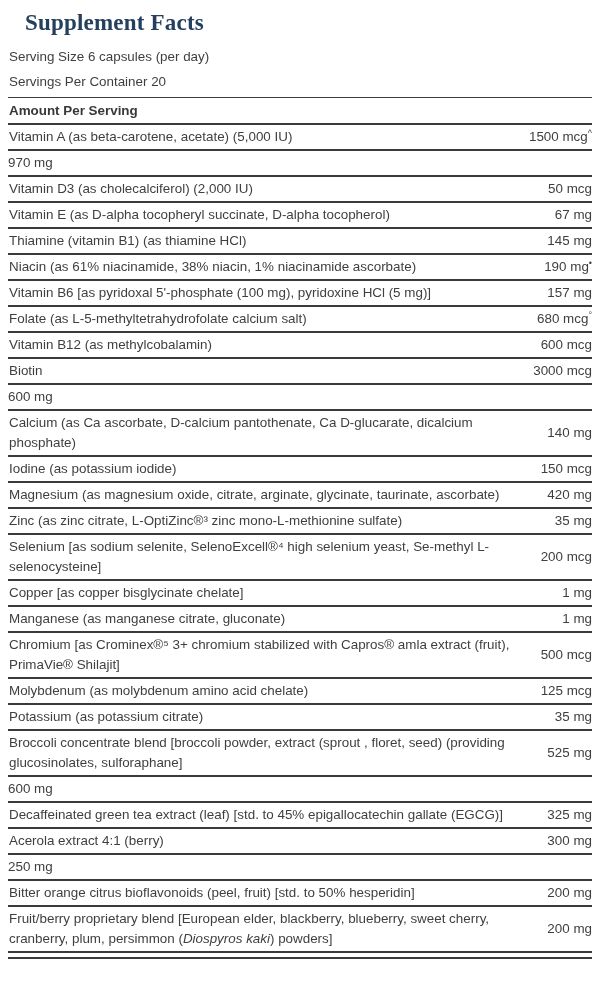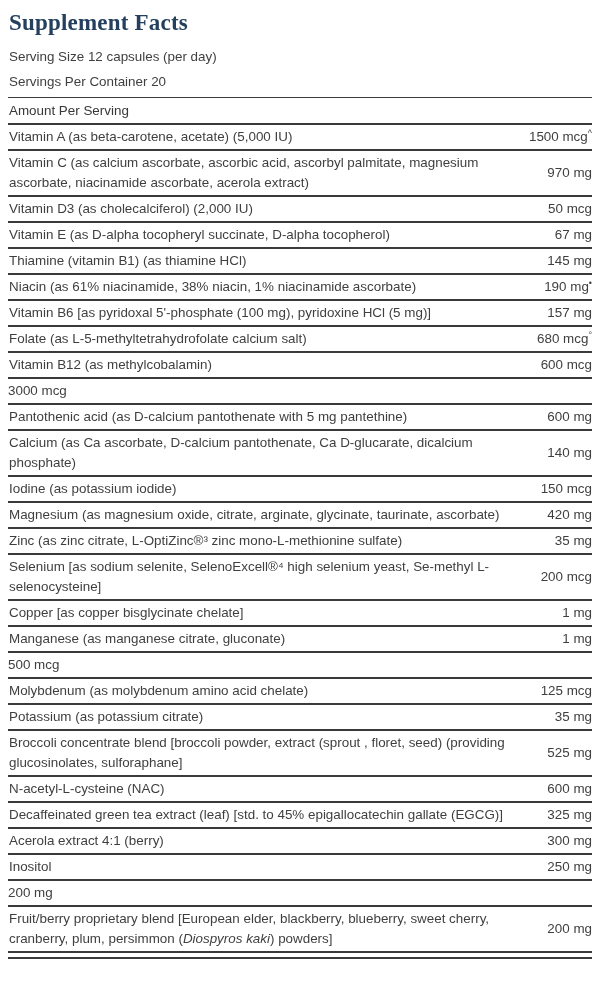--- a/index.html
+++ b/index.html
@@ -16,37 +16,37 @@
     overflow: hidden;
     font-family: "Liberation Sans", "DejaVu Sans", sans-serif;
   }
   .panel { padding: 8px 9px 0 8px; }
 
   .panel-title {
     font-family: "Liberation Serif", "DejaVu Serif", serif;
     font-size: 23px; line-height: 26px;
     font-weight: 600;
     color: var(--title-color);
-    margin: 2px 0 0 1px;
+    margin: 2px 0 0 17px;
     letter-spacing: 0.2px;
   }
   .meta {
     font-size: 13.4px; line-height: 14px;
     color: var(--text-color);
     margin: 11px 0 0 1px;
   }
   .meta:first-of-type { margin-top: 14px; }
 
   .amount-header {
     margin-top: 8px;
     border-top: 1px solid var(--rule-color);
     border-bottom: 2px solid var(--rule-color);
     padding: 5px 0 5px 1px;
     font-size: 13.4px; line-height: 15px;
-    font-weight: normal;
+    font-weight: bold;
     color: #383838;
   }
 
   .row {
     display: flex;
     align-items: center;
     gap: 14px;
     border-bottom: 2px solid var(--rule-color);
     padding: 2px 0;
   }
@@ -67,31 +67,30 @@
   .ing-amount sup {
     font-size: 9px;
     line-height: 0;
   }
 </style>
 </head>
 <body>
 
 <div class="panel">
   <h1 class="panel-title">Supplement Facts</h1>
-  <div class="meta">Serving Size 12 capsules (per day)</div>
+  <div class="meta">Serving Size 6 capsules (per day)</div>
   <div class="meta">Servings Per Container 20</div>
   <div class="amount-header">Amount Per Serving</div>
   <div class="rows">
   <div class="row">
     <div class="ing-label"><span>Vitamin A (as beta-carotene, acetate) (5,000 IU)</span></div>
     <div class="ing-amount">1500 mcg<sup>^</sup></div>
   </div>
 
   <div class="row">
-    <div class="ing-label"><span>Vitamin C (as calcium ascorbate, ascorbic acid, ascorbyl palmitate, magnesium ascorbate, niacinamide ascorbate, acerola extract)</span></div>
     <div class="ing-amount">970 mg</div>
   </div>
 
   <div class="row">
     <div class="ing-label"><span>Vitamin D3 (as cholecalciferol) (2,000 IU)</span></div>
     <div class="ing-amount">50 mcg</div>
   </div>
 
   <div class="row">
     <div class="ing-label"><span>Vitamin E (as D-alpha tocopheryl succinate, D-alpha tocopherol)</span></div>
@@ -118,25 +117,25 @@
     <div class="ing-label"><span>Folate (as L-5-methyltetrahydrofolate calcium salt)</span></div>
     <div class="ing-amount">680 mcg<sup>°</sup></div>
   </div>
 
   <div class="row">
     <div class="ing-label"><span>Vitamin B12 (as methylcobalamin)</span></div>
     <div class="ing-amount">600 mcg</div>
   </div>
 
   <div class="row">
+    <div class="ing-label"><span>Biotin</span></div>
     <div class="ing-amount">3000 mcg</div>
   </div>
 
   <div class="row">
-    <div class="ing-label"><span>Pantothenic acid (as D-calcium pantothenate with 5 mg pantethine)</span></div>
     <div class="ing-amount">600 mg</div>
   </div>
 
   <div class="row">
     <div class="ing-label"><span>Calcium (as Ca ascorbate, D-calcium pantothenate, Ca D-glucarate, dicalcium phosphate)</span></div>
     <div class="ing-amount">140 mg</div>
   </div>
 
   <div class="row">
     <div class="ing-label"><span>Iodine (as potassium iodide)</span></div>
@@ -162,59 +161,59 @@
     <div class="ing-label"><span>Copper [as copper bisglycinate chelate]</span></div>
     <div class="ing-amount">1 mg</div>
   </div>
 
   <div class="row">
     <div class="ing-label"><span>Manganese (as manganese citrate, gluconate)</span></div>
     <div class="ing-amount">1 mg</div>
   </div>
 
   <div class="row">
+    <div class="ing-label"><span>Chromium [as Crominex®⁵ 3+ chromium stabilized with Capros® amla extract (fruit), PrimaVie® Shilajit]</span></div>
     <div class="ing-amount">500 mcg</div>
   </div>
 
   <div class="row">
     <div class="ing-label"><span>Molybdenum (as molybdenum amino acid chelate)</span></div>
     <div class="ing-amount">125 mcg</div>
   </div>
 
   <div class="row">
     <div class="ing-label"><span>Potassium (as potassium citrate)</span></div>
     <div class="ing-amount">35 mg</div>
   </div>
 
   <div class="row">
     <div class="ing-label"><span>Broccoli concentrate blend [broccoli powder, extract (sprout , floret, seed) (providing glucosinolates, sulforaphane]</span></div>
     <div class="ing-amount">525 mg</div>
   </div>
 
   <div class="row">
-    <div class="ing-label"><span>N-acetyl-L-cysteine (NAC)</span></div>
     <div class="ing-amount">600 mg</div>
   </div>
 
   <div class="row">
     <div class="ing-label"><span>Decaffeinated green tea extract (leaf) [std. to 45% epigallocatechin gallate (EGCG)]</span></div>
     <div class="ing-amount">325 mg</div>
   </div>
 
   <div class="row">
     <div class="ing-label"><span>Acerola extract 4:1 (berry)</span></div>
     <div class="ing-amount">300 mg</div>
   </div>
 
   <div class="row">
-    <div class="ing-label"><span>Inositol</span></div>
     <div class="ing-amount">250 mg</div>
   </div>
 
   <div class="row">
+    <div class="ing-label"><span>Bitter orange citrus bioflavonoids (peel, fruit) [std. to 50% hesperidin]</span></div>
     <div class="ing-amount">200 mg</div>
   </div>
 
   <div class="row">
     <div class="ing-label"><span>Fruit/berry proprietary blend [European elder, blackberry, blueberry, sweet cherry, cranberry, plum, persimmon (</span><i>Diospyros kaki</i><span>) powders]</span></div>
     <div class="ing-amount">200 mg</div>
   </div>
 
   <div class="row">
     

